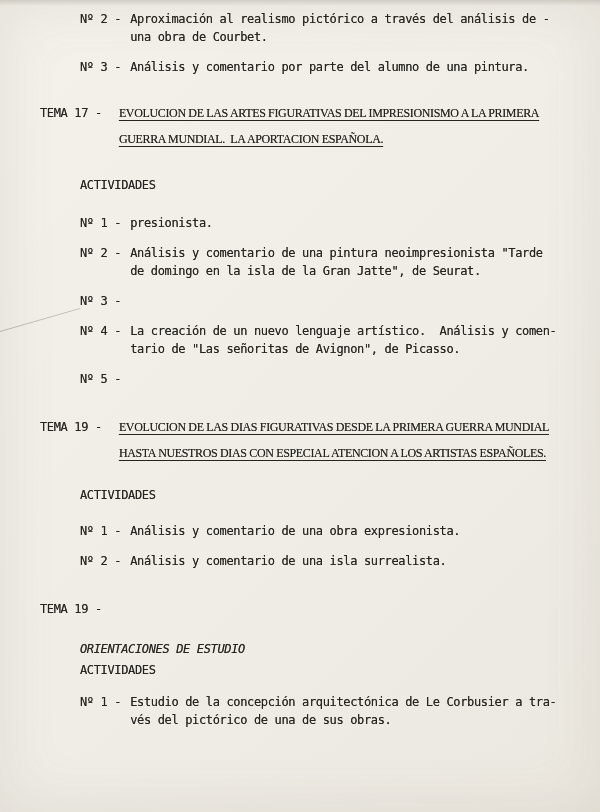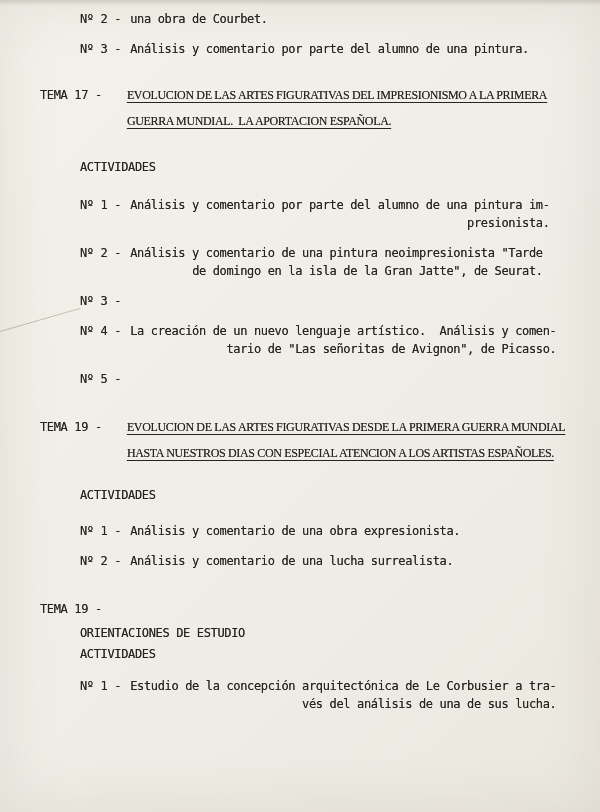--- a/index.html
+++ b/index.html
@@ -24,54 +24,53 @@
     text-shadow: 0 0 0.5px rgba(38,36,32,0.65);
   }
   .ln {
     line-height: 18px;
     white-space: pre;
   }
   .item {
     display: flex;
     margin-left: 80px;
     margin-bottom: 12px;
-    text-align: right;
   }
   .items .item:last-child, .leading .item:last-child { margin-bottom: 0; }
   .num {
     white-space: pre;
     margin-right: 9px;
     line-height: 18px;
   }
   .tema-head {
     display: flex;
     margin: 26px 0 0 40px;
   }
   .s1 .tema-head { margin-top: 24px; }
   .tema-label {
     white-space: pre;
-    margin-right: 25px;
+    margin-right: 17px;
     line-height: 26px;
   }
   .tema-title .ln {
     line-height: 26px;
   }
   .u {
     text-decoration: underline;
     text-underline-offset: 3px;
     text-decoration-thickness: 1px;
     font-family: Liberation Serif, serif;
   }
   .subhead {
     margin: 24px 0 0 80px;
     line-height: 18px;
     white-space: pre;
   }
   .s2 .subhead { margin-top: 20px; }
-  .s3 .subhead-first { margin-top: 2px; }
+  .s3 .subhead-first { margin-top: 18px; font-style: italic; }
   .s3 .subhead-second { margin-top: 3px; }
   .items { margin-top: 20px; }
   .s2 .items { margin-top: 18px; }
   .s3 .items { margin-top: 14px; }
   .artifact {
     position: absolute;
     left: -6px;
     top: 320px;
     width: 88px;
     height: 1px;
@@ -92,20 +91,21 @@
 <body>
 
 <div class="page">
   <div class="edge-shade"></div>
   <div class="artifact"></div>
 
   <div class="leading">
     <div class="item">
       <span class="num">Nº 2 -</span>
       <div class="lines">
+        <div class="ln">Aproximación al realismo pictórico a través del análisis de -</div>
         <div class="ln">una obra de Courbet.</div>
       </div>
     </div>
     <div class="item">
       <span class="num">Nº 3 -</span>
       <div class="lines">
         <div class="ln">Análisis y comentario por parte del alumno de una pintura.</div>
       </div>
     </div>
   </div>
@@ -116,21 +116,20 @@
       <div class="tema-title">
         <div class="ln u">EVOLUCION DE LAS ARTES FIGURATIVAS DEL IMPRESIONISMO A LA PRIMERA</div>
         <div class="ln u">GUERRA MUNDIAL.  LA APORTACION ESPAÑOLA.</div>
       </div>
     </div>
     <div class="subhead">ACTIVIDADES</div>
     <div class="items">
       <div class="item">
         <span class="num">Nº 1 -</span>
         <div class="lines">
-          <div class="ln">Análisis y comentario por parte del alumno de una pintura im-</div>
           <div class="ln">presionista.</div>
         </div>
       </div>
       <div class="item">
         <span class="num">Nº 2 -</span>
         <div class="lines">
           <div class="ln">Análisis y comentario de una pintura neoimpresionista "Tarde</div>
           <div class="ln">de domingo en la isla de la Gran Jatte", de Seurat.</div>
         </div>
       </div>
@@ -147,50 +146,50 @@
       <div class="item">
         <span class="num">Nº 5 -</span>
       </div>
     </div>
   </section>
 
   <section class="s2">
     <div class="tema-head">
       <span class="tema-label">TEMA 19 -</span>
       <div class="tema-title">
-        <div class="ln u">EVOLUCION DE LAS ARTES FIGURATIVAS DESDE LA PRIMERA GUERRA MUNDIAL</div>
+        <div class="ln u">EVOLUCION DE LAS DIAS FIGURATIVAS DESDE LA PRIMERA GUERRA MUNDIAL</div>
         <div class="ln u">HASTA NUESTROS DIAS CON ESPECIAL ATENCION A LOS ARTISTAS ESPAÑOLES.</div>
       </div>
     </div>
     <div class="subhead">ACTIVIDADES</div>
     <div class="items">
       <div class="item">
         <span class="num">Nº 1 -</span>
         <div class="lines">
           <div class="ln">Análisis y comentario de una obra expresionista.</div>
         </div>
       </div>
       <div class="item">
         <span class="num">Nº 2 -</span>
         <div class="lines">
-          <div class="ln">Análisis y comentario de una lucha surrealista.</div>
+          <div class="ln">Análisis y comentario de una isla surrealista.</div>
         </div>
       </div>
     </div>
   </section>
 
   <section class="s3">
     <div class="tema-head">
       <span class="tema-label">TEMA 19 -</span>
     </div>
     <div class="subhead subhead-first">ORIENTACIONES DE ESTUDIO</div>
     <div class="subhead subhead-second">ACTIVIDADES</div>
     <div class="items">
       <div class="item">
         <span class="num">Nº 1 -</span>
         <div class="lines">
           <div class="ln">Estudio de la concepción arquitectónica de Le Corbusier a tra-</div>
-          <div class="ln">vés del análisis de una de sus lucha.</div>
+          <div class="ln">vés del pictórico de una de sus obras.</div>
         </div>
       </div>
     </div>
   </section>
 </div>
 
 </body></html>

